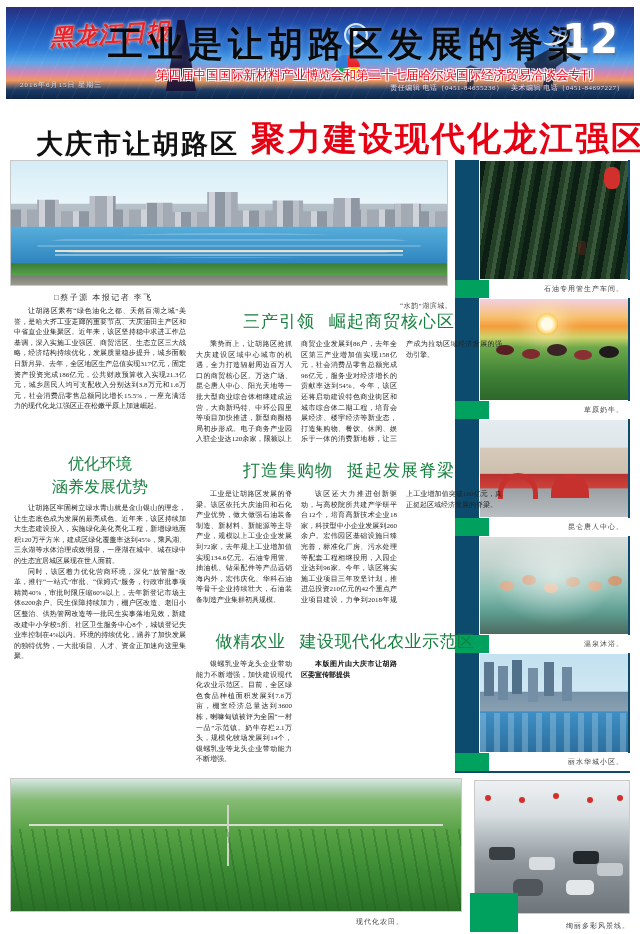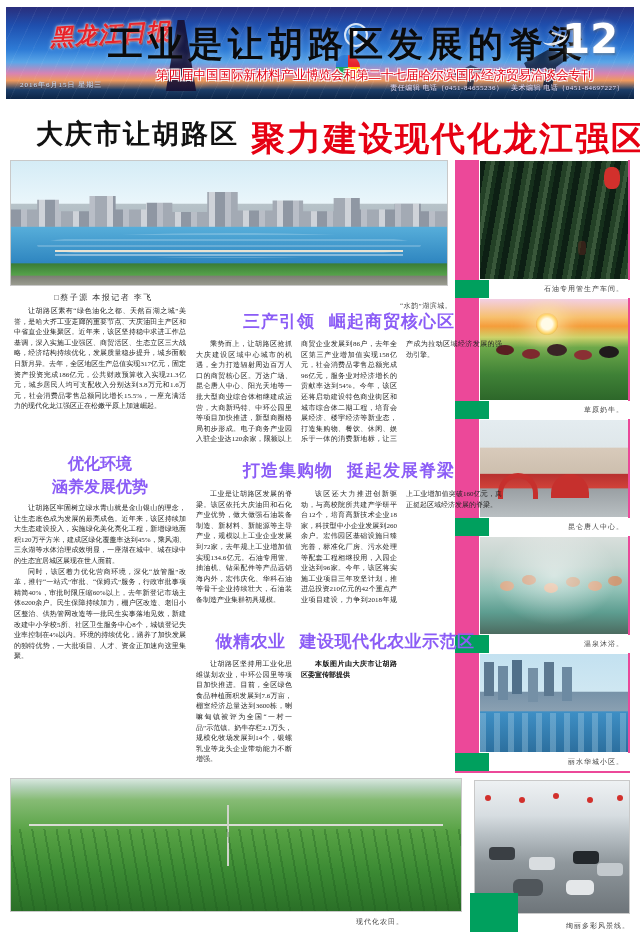--- a/index.html
+++ b/index.html
@@ -88,21 +88,21 @@
     content:""; position:absolute; left:10px; top:6px; width:14px; height:2px;
     background:#ffffffcc; transform:rotate(35deg);
   }
   .masthead-contacts {
     position:absolute; right:10px; bottom:6px; color:#e3defc; font-size:7px;
     letter-spacing:.5px; text-shadow:0 1px 1px #00000066;
   }
   
   .headline {
     position:absolute; left:36px; top:116px; width:576px;
-    display:flex; gap:12px; white-space:nowrap;
+    display:flex; align-items:flex-end; gap:12px; white-space:nowrap;
     font-family:"DejaVu Sans","Liberation Sans",sans-serif;
   }
   .headline .prefix { font-size:27px; font-weight:900; color:#111; letter-spacing:2px; }
   .headline .main { font-size:34px; font-weight:900; color:#e60012; letter-spacing:2px; }
   
   .main-photo {
     position:absolute; left:10px; top:160px; width:438px; height:126px;
     border:1px solid #c9c9c9; overflow:hidden;
     background:linear-gradient(180deg,#d5ecf6 0%,#eaf6fb 34%,#b7c3c9 35%,#aab6bf 52%,#57aeda 53%,#2f86c0 82%,#3b7d36 83%,#56a24a 92%,#7d7f74 93%,#9a9c90 100%);
   }
@@ -124,21 +124,21 @@
   .byline {
     position:absolute; left:54px; top:292px; font-size:8px; color:#333;
     letter-spacing:1.5px; border-bottom:.5px solid #aaa; padding-bottom:15px;
   }
   .main-photo-caption {
     position:absolute; left:400px; top:301px; font-size:7px; color:#444; letter-spacing:.5px;
   }
   
   .sidebar {
     position:absolute; left:455px; top:160px; width:175px; height:613px;
-    background:#ec4899;
+    background:#0c4a6e;
   }
   .side-item { position:relative; }
   .side-photo {
     margin-left:24px; width:149px; border:1px solid #fff; border-right:none;
     position:relative; overflow:hidden;
   }
   .cap-row { position:relative; height:18px; background:#fff; }
   .cap-notch { position:absolute; left:0; top:0; width:34px; height:18px; background:#00a05e; }
   .cap-text {
     position:absolute; right:6px; top:0; line-height:18px; font-size:7px; color:#444;
@@ -200,21 +200,21 @@
     position:absolute; left:0; bottom:0; width:100%; height:40%;
     background:repeating-linear-gradient(90deg,#9fc8e066 0 6px,transparent 6px 14px);
   }
   
   .art { font-size:7px; line-height:10.6px; text-align:justify; color:#262626; overflow:hidden; }
   .art p { text-indent:14px; }
   .intro { position:absolute; left:14px; top:306px; width:172px; height:140px; }
   .sec-head {
     position:absolute; text-align:center;
     font-family:"DejaVu Sans","Liberation Sans",sans-serif;
-    font-weight:700; color:#8b5cf6; white-space:nowrap;
+    font-weight:400; color:#15803d; white-space:nowrap;
   }
   .sec1-head { left:196px; top:310px; width:306px; font-size:17px; letter-spacing:1px; }
   .sec-head .gap { display:inline-block; width:14px; }
   .sec1-body { position:absolute; left:196px; top:339px; width:306px; height:107px;
     column-count:3; column-gap:9px; column-fill:auto; }
   .left-head { left:14px; top:452px; width:172px; font-size:16px; line-height:23px; }
   .left-body { position:absolute; left:14px; top:503px; width:172px; height:268px; }
   .sec2-head { left:196px; top:459px; width:306px; font-size:17px; letter-spacing:1px; }
   .sec2-body { position:absolute; left:196px; top:489px; width:306px; height:133px;
     column-count:3; column-gap:9px; column-fill:auto; }
@@ -374,21 +374,21 @@
   </div>
   <div class="art sec2-body">
     <p>工业是让胡路区发展的脊梁。该区依托大庆油田和石化产业优势，做大做强石油装备制造、新材料、新能源等主导产业，规模以上工业企业发展到72家，去年规上工业增加值实现134.6亿元。石油专用管、抽油机、钻采配件等产品远销海内外，宏伟庆化、华科石油等骨干企业持续壮大，石油装备制造产业集群初具规模。</p>
     <p>该区还大力推进创新驱动，与高校院所共建产学研平台12个，培育高新技术企业18家，科技型中小企业发展到260余户。宏伟园区基础设施日臻完善，标准化厂房、污水处理等配套工程相继投用，入园企业达到96家。今年，该区将实施工业项目三年攻坚计划，推进总投资210亿元的42个重点产业项目建设，力争到2018年规上工业增加值突破160亿元，真正挺起区域经济发展的脊梁。</p>
   </div>
 
   <div class="sec-head sec3-head">
     <span>做精农业</span><span class="gap"></span><span>建设现代化农业示范区</span>
   </div>
   <div class="art sec3-body">
-    <p>让胡路区坚持用工业化思维谋划农业，中环公园里等项目加快推进。目前，全区绿色食品种植面积发展到7.6万亩，棚室经济总量达到3600栋，喇嘛甸镇被评为全国“一村一品”示范镇。奶牛存栏2.1万头，规模化牧场发展到14个，银螺乳业等龙头企业带动能力不断增强。</p>
+    <p>银螺乳业等龙头企业带动能力不断增强，加快建设现代化农业示范区。目前，全区绿色食品种植面积发展到7.6万亩，棚室经济总量达到3600栋，喇嘛甸镇被评为全国“一村一品”示范镇。奶牛存栏2.1万头，规模化牧场发展到14个，银螺乳业等龙头企业带动能力不断增强。</p>
     <p class="credit">本版图片由大庆市让胡路区委宣传部提供</p>
   </div>
 
   <div class="photo-field">
     <div class="pivot-line"></div>
     <div class="pivot-pole"></div>
     <div class="rows"></div>
   </div>
   <div class="photo-street">
     <div class="lanterns"></div>

